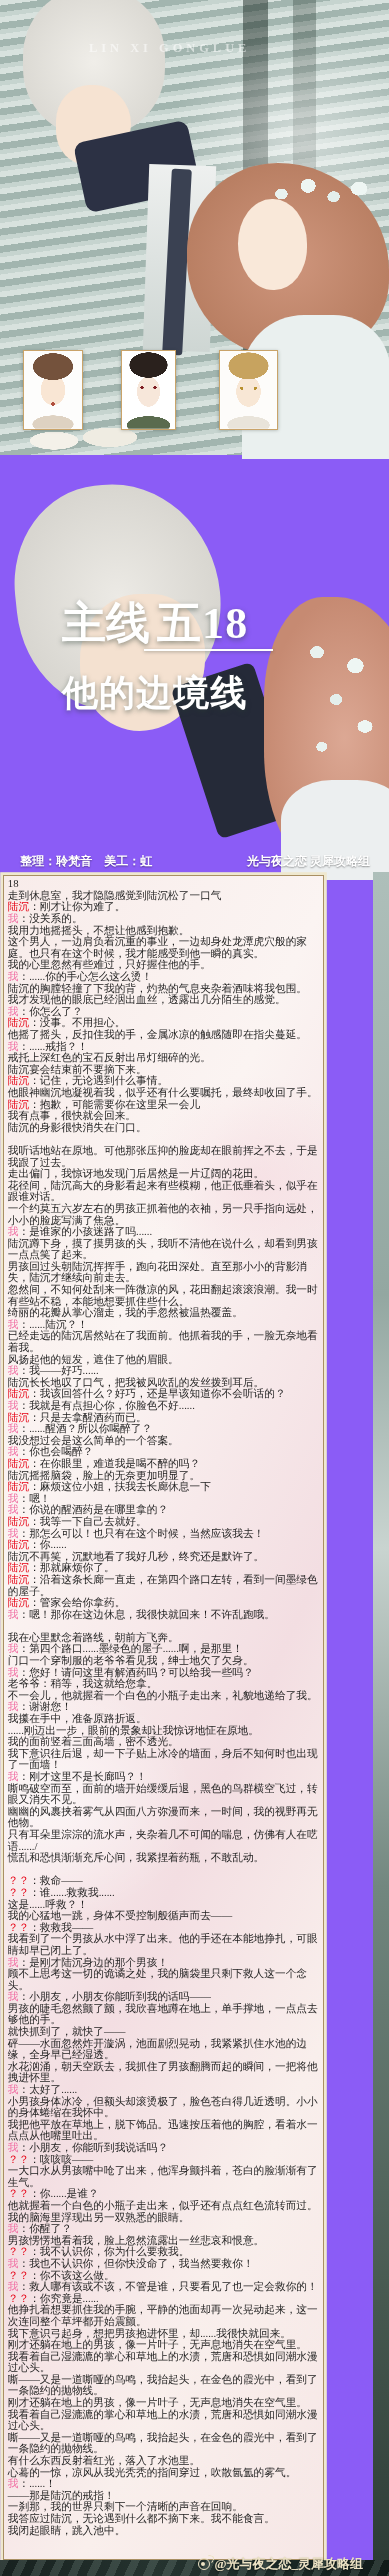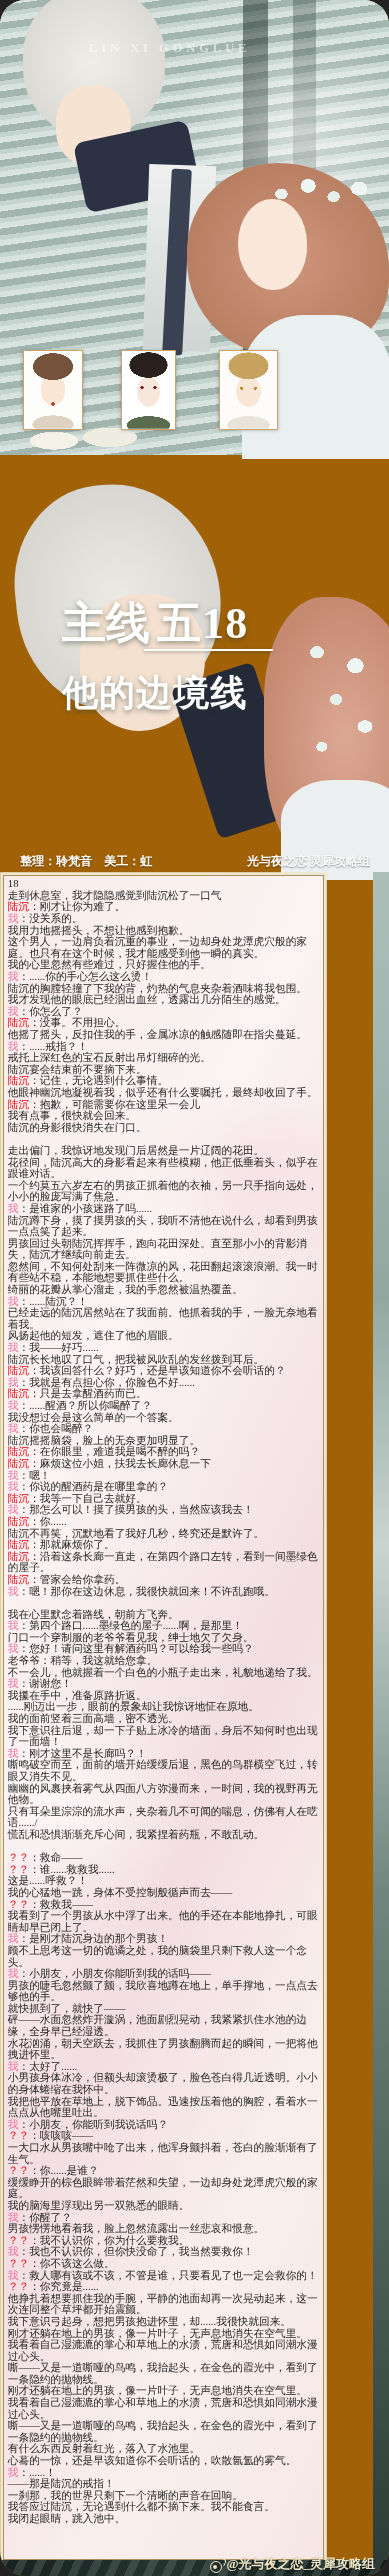--- a/index.html
+++ b/index.html
@@ -1,17 +1,17 @@
 <!DOCTYPE html>
 <html style="font-size:9px"><head>
 <meta charset="utf-8">
 <style>
   html,body{margin:0;padding:0;background:#222;}
   .stage{position:relative;width:389px;height:2576px;overflow:hidden;
-         font-family:"Liberation Serif","DejaVu Serif",serif;background:#a16207;border-radius:25px;}
+         font-family:"Liberation Serif","DejaVu Serif",serif;background:#8b5cf6;}
 
   
   .bg1{position:absolute;left:0;top:0;width:389px;height:455px;
     background:
       radial-gradient(192px 147px at 78% 30%, rgba(255,255,255,.5), rgba(255,255,255,0) 70%),
       linear-gradient(90deg, rgba(0,0,0,0) 0 243px, rgba(28,42,36,.5) 243px 268px, rgba(0,0,0,0) 268px 293px, rgba(40,56,48,.32) 293px 316px, rgba(0,0,0,0) 316px),
       repeating-linear-gradient(172deg, #d8e2de 0 5.6px, #a2b5af 5.6px 12.4px, #c6d4cf 12.4px 17px),
       #b9c8c3;}
   .bg2{position:absolute;left:0;top:455px;width:389px;height:422px;
     background:
@@ -113,21 +113,21 @@
 
   
   .sliver{position:absolute;left:373px;top:872px;width:17px;height:1690px;
         background:linear-gradient(180deg,#aebfba,#93a7a1 25%,#c9d4d0 40%,#72877f 60%,#46584f 85%,#2d3c36);}
   .strip{position:absolute;left:0;top:2560px;width:389px;height:16px;
         background:
           repeating-linear-gradient(115deg, rgba(130,150,142,.25) 0 8px, rgba(0,0,0,0) 8px 17px),
           linear-gradient(90deg,#17211f,#25332f 40%,#1b2926 70%,#101a18);}
 
   
-  .footer-wm{position:absolute;right:14px;top:2555px;display:flex;align-items:flex-end;gap:4px;
+  .footer-wm{position:absolute;right:26px;top:2555px;display:flex;align-items:center;gap:4px;
         color:#ece2c4;font-size:13px;font-weight:bold;text-shadow:0 0.6px 1.7px rgba(0,0,0,.45);}
   .wicon{position:relative;width:12.4px;height:12.4px;border:1.1px solid #ece2c4;border-radius:50%;
         box-sizing:border-box;display:inline-block;}
   .wicon::before{content:"";position:absolute;left:2.3px;top:3.4px;width:4px;height:4px;
         background:#ece2c4;border-radius:50%;}
   .wicon::after{content:"";position:absolute;right:-4px;top:-3.4px;width:5.6px;height:5.6px;
         border:1.1px solid rgba(0,0,0,0);border-top-color:#ece2c4;border-right-color:#ece2c4;
         border-radius:50%;transform:rotate(20deg);}
 </style>
 </head>
@@ -186,46 +186,47 @@
         <div class="line"><span class="spk"></span><span class="txt">他摇了摇头，反扣住我的手，金属冰凉的触感随即在指尖蔓延。</span></div>
         <div class="line"><span class="spk tone-pink">我</span><span class="txt">：......戒指？！</span></div>
         <div class="line"><span class="spk"></span><span class="txt">戒托上深红色的宝石反射出吊灯细碎的光。</span></div>
         <div class="line"><span class="spk"></span><span class="txt">陆沉宴会结束前不要摘下来。</span></div>
         <div class="line"><span class="spk tone-red">陆沉</span><span class="txt">：记住，无论遇到什么事情。</span></div>
         <div class="line"><span class="spk"></span><span class="txt">他眼神幽沉地凝视着我，似乎还有什么要嘱托，最终却收回了手。</span></div>
         <div class="line"><span class="spk tone-red">陆沉</span><span class="txt">：抱歉，可能需要你在这里呆一会儿</span></div>
         <div class="line"><span class="spk"></span><span class="txt">我有点事，很快就会回来。</span></div>
         <div class="line"><span class="spk"></span><span class="txt">陆沉的身影很快消失在门口。</span></div>
         <div class="line blank"><span class="spk"></span><span class="txt"></span></div>
+        <div class="line"><span class="spk"></span><span class="txt">我听话地站在原地。可他那张压抑的脸庞却在眼前挥之不去，于是我跟了过去。</span></div>
         <div class="line"><span class="spk"></span><span class="txt">走出偏门，我惊讶地发现门后居然是一片辽阔的花田。</span></div>
         <div class="line"><span class="spk"></span><span class="txt">花径间，陆沉高大的身影看起来有些模糊，他正低垂着头，似乎在跟谁对话。</span></div>
         <div class="line"><span class="spk"></span><span class="txt">一个约莫五六岁左右的男孩正抓着他的衣袖，另一只手指向远处，小小的脸庞写满了焦急。</span></div>
         <div class="line"><span class="spk tone-pink">我</span><span class="txt">：是谁家的小孩迷路了吗......</span></div>
         <div class="line"><span class="spk"></span><span class="txt">陆沉蹲下身，摸了摸男孩的头，我听不清他在说什么，却看到男孩一点点笑了起来。</span></div>
         <div class="line"><span class="spk"></span><span class="txt">男孩回过头朝陆沉挥挥手，跑向花田深处。直至那小小的背影消失，陆沉才继续向前走去。</span></div>
         <div class="line"><span class="spk"></span><span class="txt">忽然间，不知何处刮来一阵微凉的风，花田翻起滚滚浪潮。我一时有些站不稳，本能地想要抓住些什么。</span></div>
         <div class="line"><span class="spk"></span><span class="txt">绮丽的花瓣从掌心溜走，我的手忽然被温热覆盖。</span></div>
         <div class="line"><span class="spk tone-pink">我</span><span class="txt">：......陆沉？！</span></div>
         <div class="line"><span class="spk"></span><span class="txt">已经走远的陆沉居然站在了我面前。他抓着我的手，一脸无奈地看着我。</span></div>
         <div class="line"><span class="spk"></span><span class="txt">风扬起他的短发，遮住了他的眉眼。</span></div>
         <div class="line"><span class="spk tone-pink">我</span><span class="txt">：我——好巧......</span></div>
         <div class="line"><span class="spk"></span><span class="txt">陆沉长长地叹了口气，把我被风吹乱的发丝拨到耳后。</span></div>
         <div class="line"><span class="spk tone-red">陆沉</span><span class="txt">：我该回答什么？好巧，还是早该知道你不会听话的？</span></div>
         <div class="line"><span class="spk tone-pink">我</span><span class="txt">：我就是有点担心你，你脸色不好......</span></div>
         <div class="line"><span class="spk tone-red">陆沉</span><span class="txt">：只是去拿醒酒药而已。</span></div>
         <div class="line"><span class="spk tone-pink">我</span><span class="txt">：......醒酒？所以你喝醉了？</span></div>
         <div class="line"><span class="spk"></span><span class="txt">我没想过会是这么简单的一个答案。</span></div>
         <div class="line"><span class="spk tone-pink">我</span><span class="txt">：你也会喝醉？</span></div>
+        <div class="line"><span class="spk tone-red">陆沉</span><span class="txt">：在你眼里，难道我是喝不醉的吗？</span></div>
         <div class="line"><span class="spk"></span><span class="txt">陆沉摇摇脑袋，脸上的无奈更加明显了。</span></div>
-        <div class="line"><span class="spk tone-red">陆沉</span><span class="txt">：在你眼里，难道我是喝不醉的吗？</span></div>
         <div class="line"><span class="spk tone-red">陆沉</span><span class="txt">：麻烦这位小姐，扶我去长廊休息一下</span></div>
         <div class="line"><span class="spk tone-pink">我</span><span class="txt">：嗯！</span></div>
         <div class="line"><span class="spk tone-pink">我</span><span class="txt">：你说的醒酒药是在哪里拿的？</span></div>
         <div class="line"><span class="spk tone-red">陆沉</span><span class="txt">：我等一下自己去就好。</span></div>
-        <div class="line"><span class="spk tone-pink">我</span><span class="txt">：那怎么可以！摸了摸男孩的头，当然应该我去！</span></div>
+        <div class="line"><span class="spk tone-pink">我</span><span class="txt">：那怎么可以！也只有在这个时候，当然应该我去！</span></div>
         <div class="line"><span class="spk tone-red">陆沉</span><span class="txt">：你......</span></div>
         <div class="line"><span class="spk"></span><span class="txt">陆沉不再笑，沉默地看了我好几秒，终究还是默许了。</span></div>
         <div class="line"><span class="spk tone-red">陆沉</span><span class="txt">：那就麻烦你了。</span></div>
         <div class="line"><span class="spk tone-red">陆沉</span><span class="txt">：沿着这条长廊一直走，在第四个路口左转，看到一间墨绿色的屋子。</span></div>
         <div class="line"><span class="spk tone-red">陆沉</span><span class="txt">：管家会给你拿药。</span></div>
         <div class="line"><span class="spk tone-pink">我</span><span class="txt">：嗯！那你在这边休息，我很快就回来！不许乱跑哦。</span></div>
         <div class="line blank"><span class="spk"></span><span class="txt"></span></div>
         <div class="line"><span class="spk"></span><span class="txt">我在心里默念着路线，朝前方飞奔。</span></div>
         <div class="line"><span class="spk tone-pink">我</span><span class="txt">：第四个路口......墨绿色的屋子......啊，是那里！</span></div>
         <div class="line"><span class="spk"></span><span class="txt">门口一个穿制服的老爷爷看见我，绅士地欠了欠身。</span></div>
@@ -256,39 +257,39 @@
         <div class="line"><span class="spk"></span><span class="txt">就快抓到了，就快了——</span></div>
         <div class="line"><span class="spk"></span><span class="txt">砰——水面忽然炸开漩涡，池面剧烈晃动，我紧紧扒住水池的边缘，全身早已经湿透。</span></div>
         <div class="line"><span class="spk"></span><span class="txt">水花汹涌，朝天空跃去，我抓住了男孩翻腾而起的瞬间，一把将他拽进怀里。</span></div>
         <div class="line"><span class="spk tone-pink">我</span><span class="txt">：太好了......</span></div>
         <div class="line"><span class="spk"></span><span class="txt">小男孩身体冰冷，但额头却滚烫极了，脸色苍白得几近透明。小小的身体蜷缩在我怀中。</span></div>
         <div class="line"><span class="spk"></span><span class="txt">我把他平放在草地上，脱下饰品。迅速按压着他的胸腔，看着水一点点从他嘴里吐出。</span></div>
         <div class="line"><span class="spk tone-pink">我</span><span class="txt">：小朋友，你能听到我说话吗？</span></div>
         <div class="line"><span class="spk tone-red">？？</span><span class="txt">：咳咳咳——</span></div>
         <div class="line"><span class="spk"></span><span class="txt">一大口水从男孩嘴中呛了出来，他浑身颤抖着，苍白的脸渐渐有了生气。</span></div>
         <div class="line"><span class="spk tone-red">？？</span><span class="txt">：你......是谁？</span></div>
-        <div class="line"><span class="spk"></span><span class="txt">缓缓睁开的棕色眼眸带着茫然和失望，一边却身处龙潭虎穴般的家庭。</span></div>
+        <div class="line"><span class="spk"></span><span class="txt">他就握着一个白色的小瓶子走出来，似乎还有点点红色流转而过。</span></div>
         <div class="line"><span class="spk"></span><span class="txt">我的脑海里浮现出另一双熟悉的眼睛。</span></div>
         <div class="line"><span class="spk tone-pink">我</span><span class="txt">：你醒了？</span></div>
         <div class="line"><span class="spk"></span><span class="txt">男孩愣愣地看着我，脸上忽然流露出一丝悲哀和恨意。</span></div>
         <div class="line"><span class="spk tone-red">？？</span><span class="txt">：我不认识你，你为什么要救我。</span></div>
         <div class="line"><span class="spk tone-pink">我</span><span class="txt">：我也不认识你，但你快没命了，我当然要救你！</span></div>
         <div class="line"><span class="spk tone-red">？？</span><span class="txt">：你不该这么做。</span></div>
         <div class="line"><span class="spk tone-pink">我</span><span class="txt">：救人哪有该或不该，不管是谁，只要看见了也一定会救你的！</span></div>
         <div class="line"><span class="spk tone-red">？？</span><span class="txt">：你究竟是......</span></div>
         <div class="line"><span class="spk"></span><span class="txt">他挣扎着想要抓住我的手腕，平静的池面却再一次晃动起来，这一次连同整个草坪都开始震颤。</span></div>
         <div class="line"><span class="spk"></span><span class="txt">我下意识弓起身，想把男孩抱进怀里，却......我很快就回来。</span></div>
         <div class="line"><span class="spk"></span><span class="txt">刚才还躺在地上的男孩，像一片叶子，无声息地消失在空气里。</span></div>
         <div class="line"><span class="spk"></span><span class="txt">我看着自己湿漉漉的掌心和草地上的水渍，荒唐和恐惧如同潮水漫过心头。</span></div>
         <div class="line"><span class="spk"></span><span class="txt">嘶——又是一道嘶哑的鸟鸣，我抬起头，在金色的霞光中，看到了一条隐约的抛物线。</span></div>
         <div class="line"><span class="spk"></span><span class="txt">刚才还躺在地上的男孩，像一片叶子，无声息地消失在空气里。</span></div>
         <div class="line"><span class="spk"></span><span class="txt">我看着自己湿漉漉的掌心和草地上的水渍，荒唐和恐惧如同潮水漫过心头。</span></div>
         <div class="line"><span class="spk"></span><span class="txt">嘶——又是一道嘶哑的鸟鸣，我抬起头，在金色的霞光中，看到了一条隐约的抛物线。</span></div>
         <div class="line"><span class="spk"></span><span class="txt">有什么东西反射着红光，落入了水池里。</span></div>
-        <div class="line"><span class="spk"></span><span class="txt">心蓦的一惊，还是早该知道你不会听话的，吹散氤氲的雾气。</span></div>
+        <div class="line"><span class="spk"></span><span class="txt">心蓦的一惊，凉风从我光秃秃的指间穿过，吹散氤氲的雾气。</span></div>
         <div class="line"><span class="spk tone-pink">我</span><span class="txt">：......！</span></div>
         <div class="line"><span class="spk"></span><span class="txt">——那是陆沉的戒指！</span></div>
         <div class="line"><span class="spk"></span><span class="txt">一刹那，我的世界只剩下一个清晰的声音在回响。</span></div>
         <div class="line"><span class="spk"></span><span class="txt">我答应过陆沉，无论遇到什么都不摘下来。我不能食言。</span></div>
         <div class="line"><span class="spk"></span><span class="txt">我闭起眼睛，跳入池中。</span></div>
       </div>
   </div>
 
   <div class="sliver"></div>
   <div class="strip"></div>

